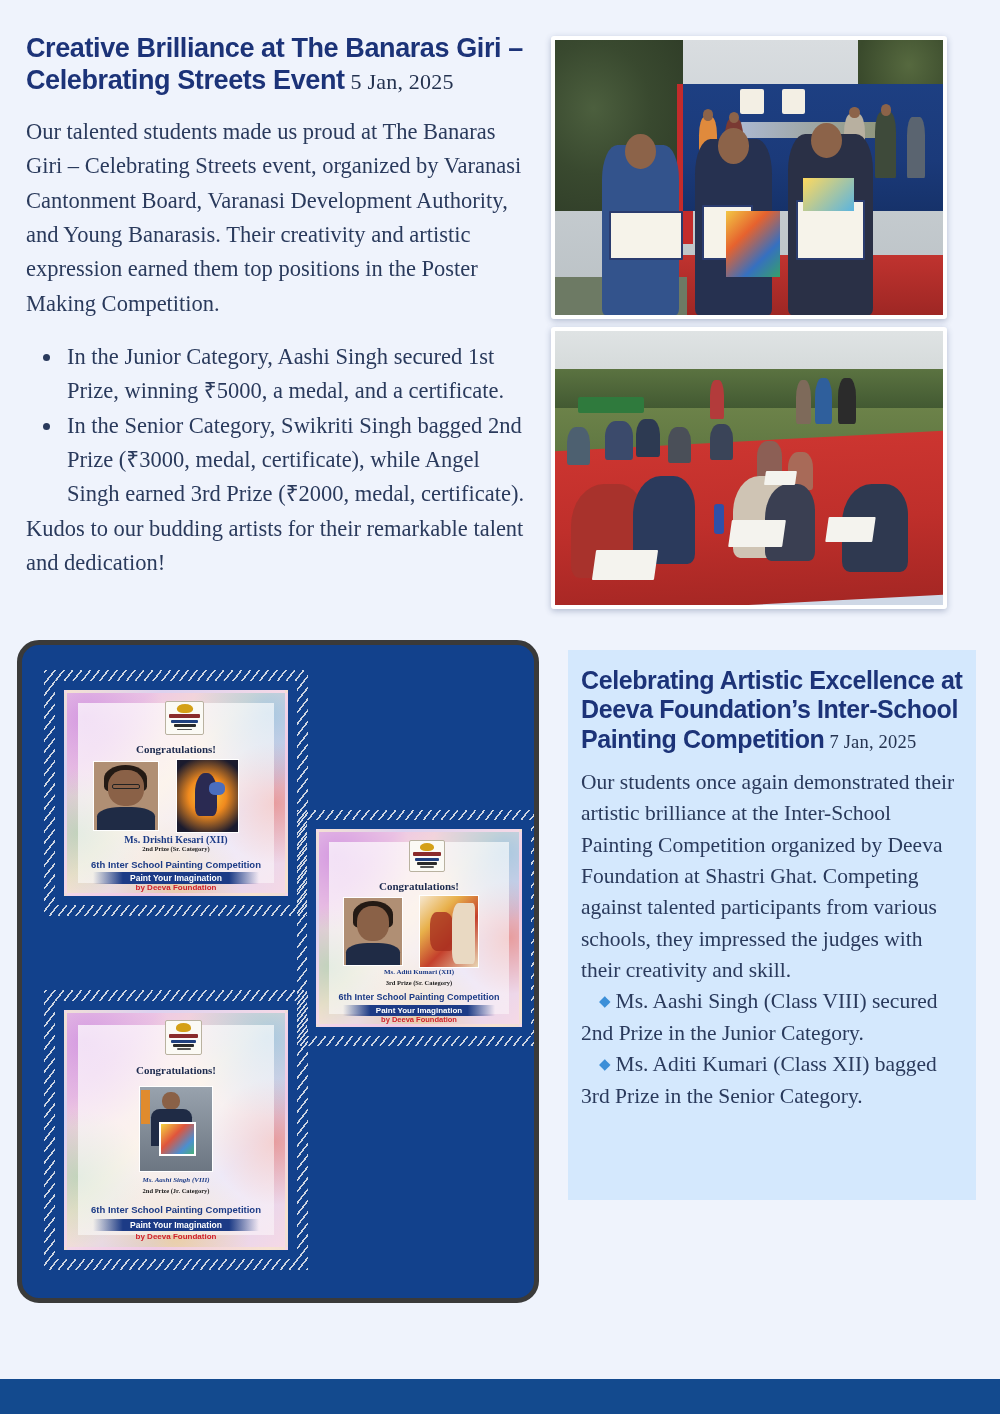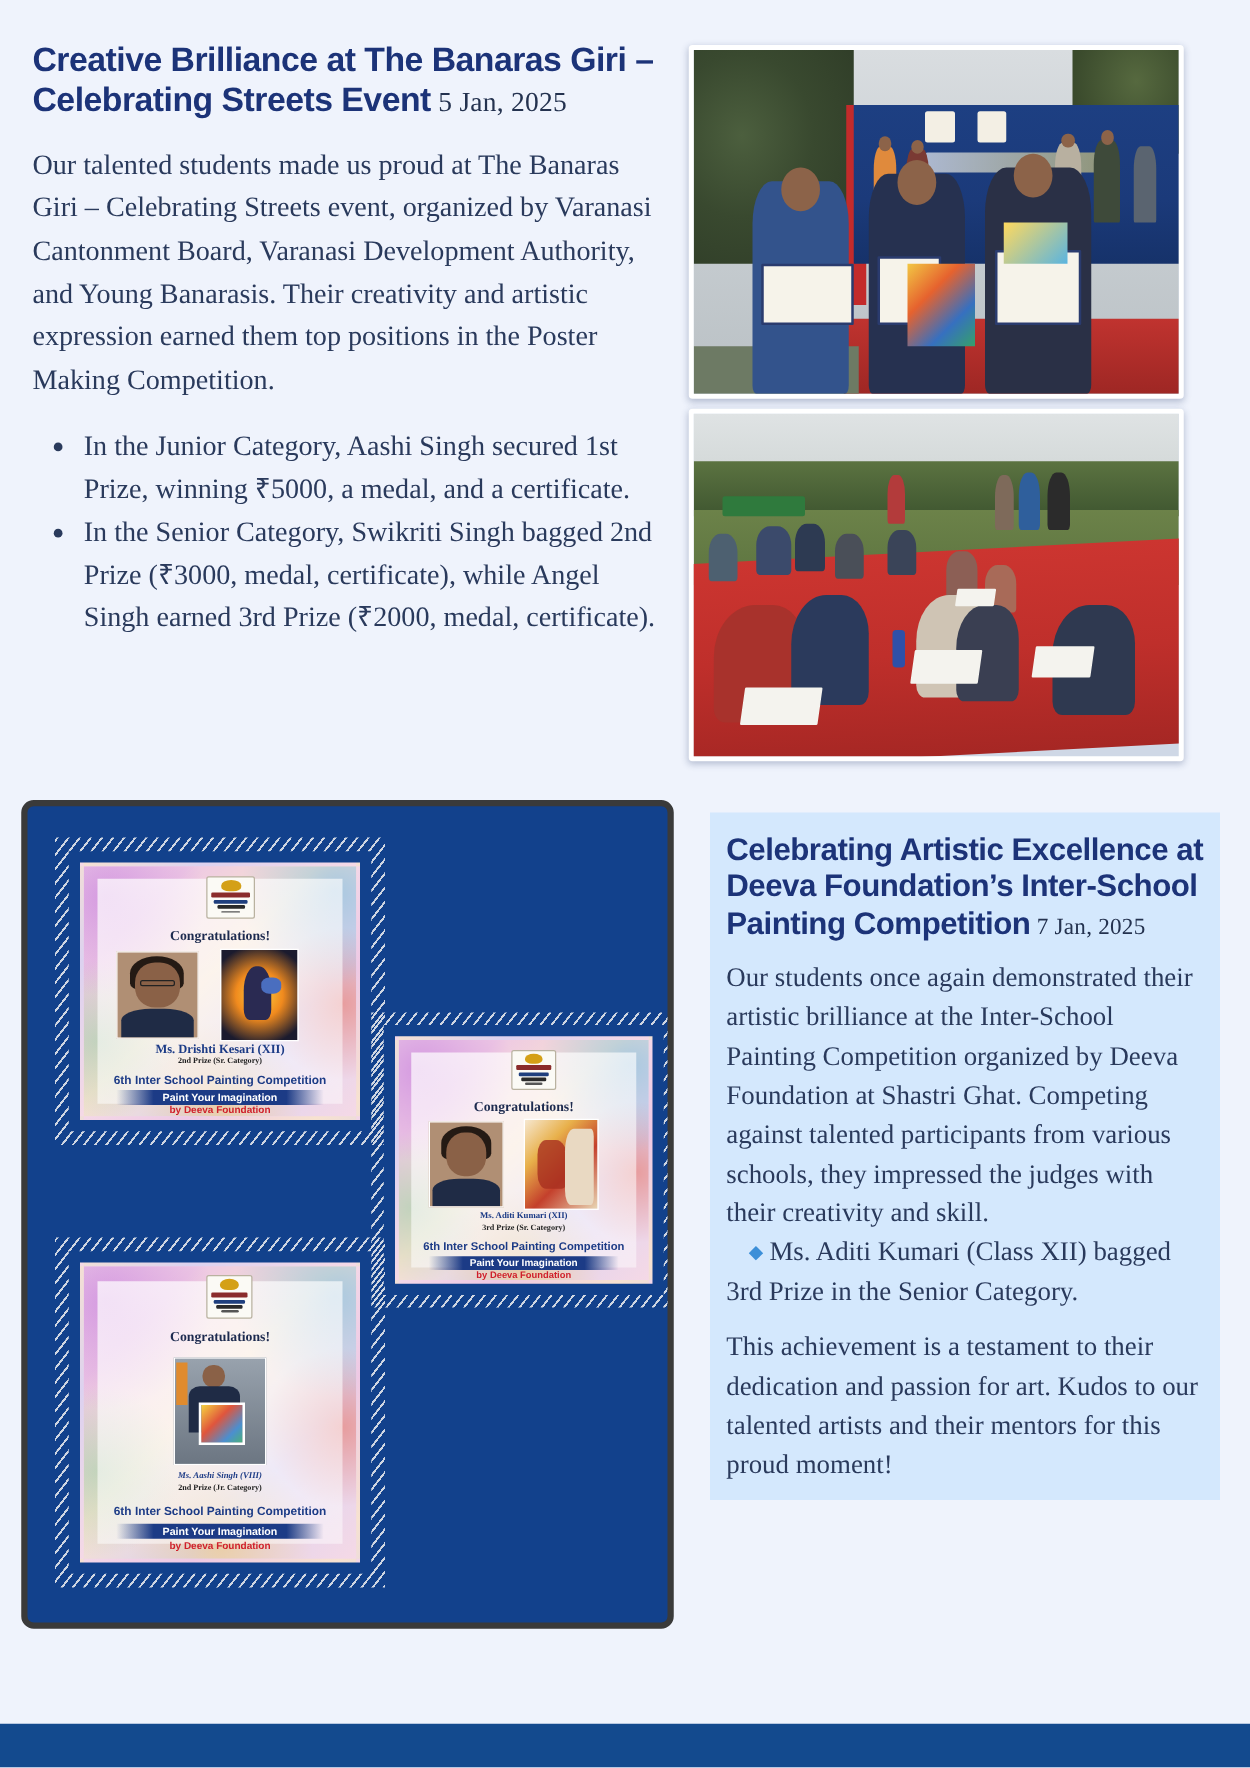--- a/index.html
+++ b/index.html
@@ -97,21 +97,21 @@
   .p2-paper { position:absolute; background:#f4f3ee; border-radius:1px; transform:skewX(-8deg); }
   .p2-bottle { position:absolute; background:#2f50a8; border-radius:3px; }
 
   
   #certificate-panel {
     position: absolute;
     left: 17px; top: 640px;
     width: 522px; height: 663px;
     background: #12418c;
     border: 5px solid #3a3a3a;
-    border-radius: 10px;
+    border-radius: 22px;
     overflow: hidden;
   }
   .hatch {
     position: absolute;
     background-image: repeating-linear-gradient(
         -52deg, #cfd6e2 0px, #cfd6e2 1.5px, rgba(255,255,255,0) 1.6px, rgba(255,255,255,0) 7px);
   }
   .cert-frame {
     position: absolute;
     background: #12418c;
@@ -210,20 +210,21 @@
 
 <div id="article-one">
   <div class="headline">
     <span>Creative Brilliance at The Banaras Giri – Celebrating Streets Event</span><span class="date">5 Jan, 2025</span>
   </div>
   <div class="body-text">Our talented students made us proud at The Banaras Giri – Celebrating Streets event, organized by Varanasi Cantonment Board, Varanasi Development Authority, and Young Banarasis. Their creativity and artistic expression earned them top positions in the Poster Making Competition.</div>
   <ul class="body-text">
     <li>In the Junior Category, Aashi Singh secured 1st Prize, winning ₹5000, a medal, and a certificate.</li>
     <li>In the Senior Category, Swikriti Singh bagged 2nd Prize (₹3000, medal, certificate), while Angel Singh earned 3rd Prize (₹2000, medal, certificate).</li>
   </ul>
+  <div class="body-text closing">Kudos to our budding artists for their remarkable talent and dedication!</div>
 </div>
 
 <div class="photo" id="photo-award">
   <div class="scene">
     <div class="p1-sky"></div>
     <div class="p1-trees-l"></div>
     <div class="p1-trees-r"></div>
     <div class="p1-banner-red"></div>
     <div class="p1-banner">
       <div class="p1-logo" style="left:22%;"></div>
@@ -384,18 +385,18 @@
     <div class="cert-line-by" style="top:93.5%;font-size:8px;">by Deeva Foundation</div>
   </div>
 </div>
 
 <div id="article-two">
   <div class="headline">
     <span>Celebrating Artistic Excellence at Deeva Foundation’s Inter-School Painting Competition</span><span class="date">7 Jan, 2025</span>
   </div>
   <div class="body-text">Our students once again demonstrated their artistic brilliance at the Inter-School Painting Competition organized by Deeva Foundation at Shastri Ghat. Competing against talented participants from various schools, they impressed the judges with their creativity and skill.</div>
   <ul class="body-text dlist">
+    <li><span class="dia">◆</span><span>Ms. Aashi Singh (Class VIII) secured 2nd Prize in the Junior Category.</span></li>
     <li><span class="dia">◆</span><span>Ms. Aditi Kumari (Class XII) bagged 3rd Prize in the Senior Category.</span></li>
   </ul>
-  <div class="body-text">This achievement is a testament to their dedication and passion for art. Kudos to our talented artists and their mentors for this proud moment!</div>
 </div>
 
 <div id="footer-bar"></div>
 
 </body></html>

